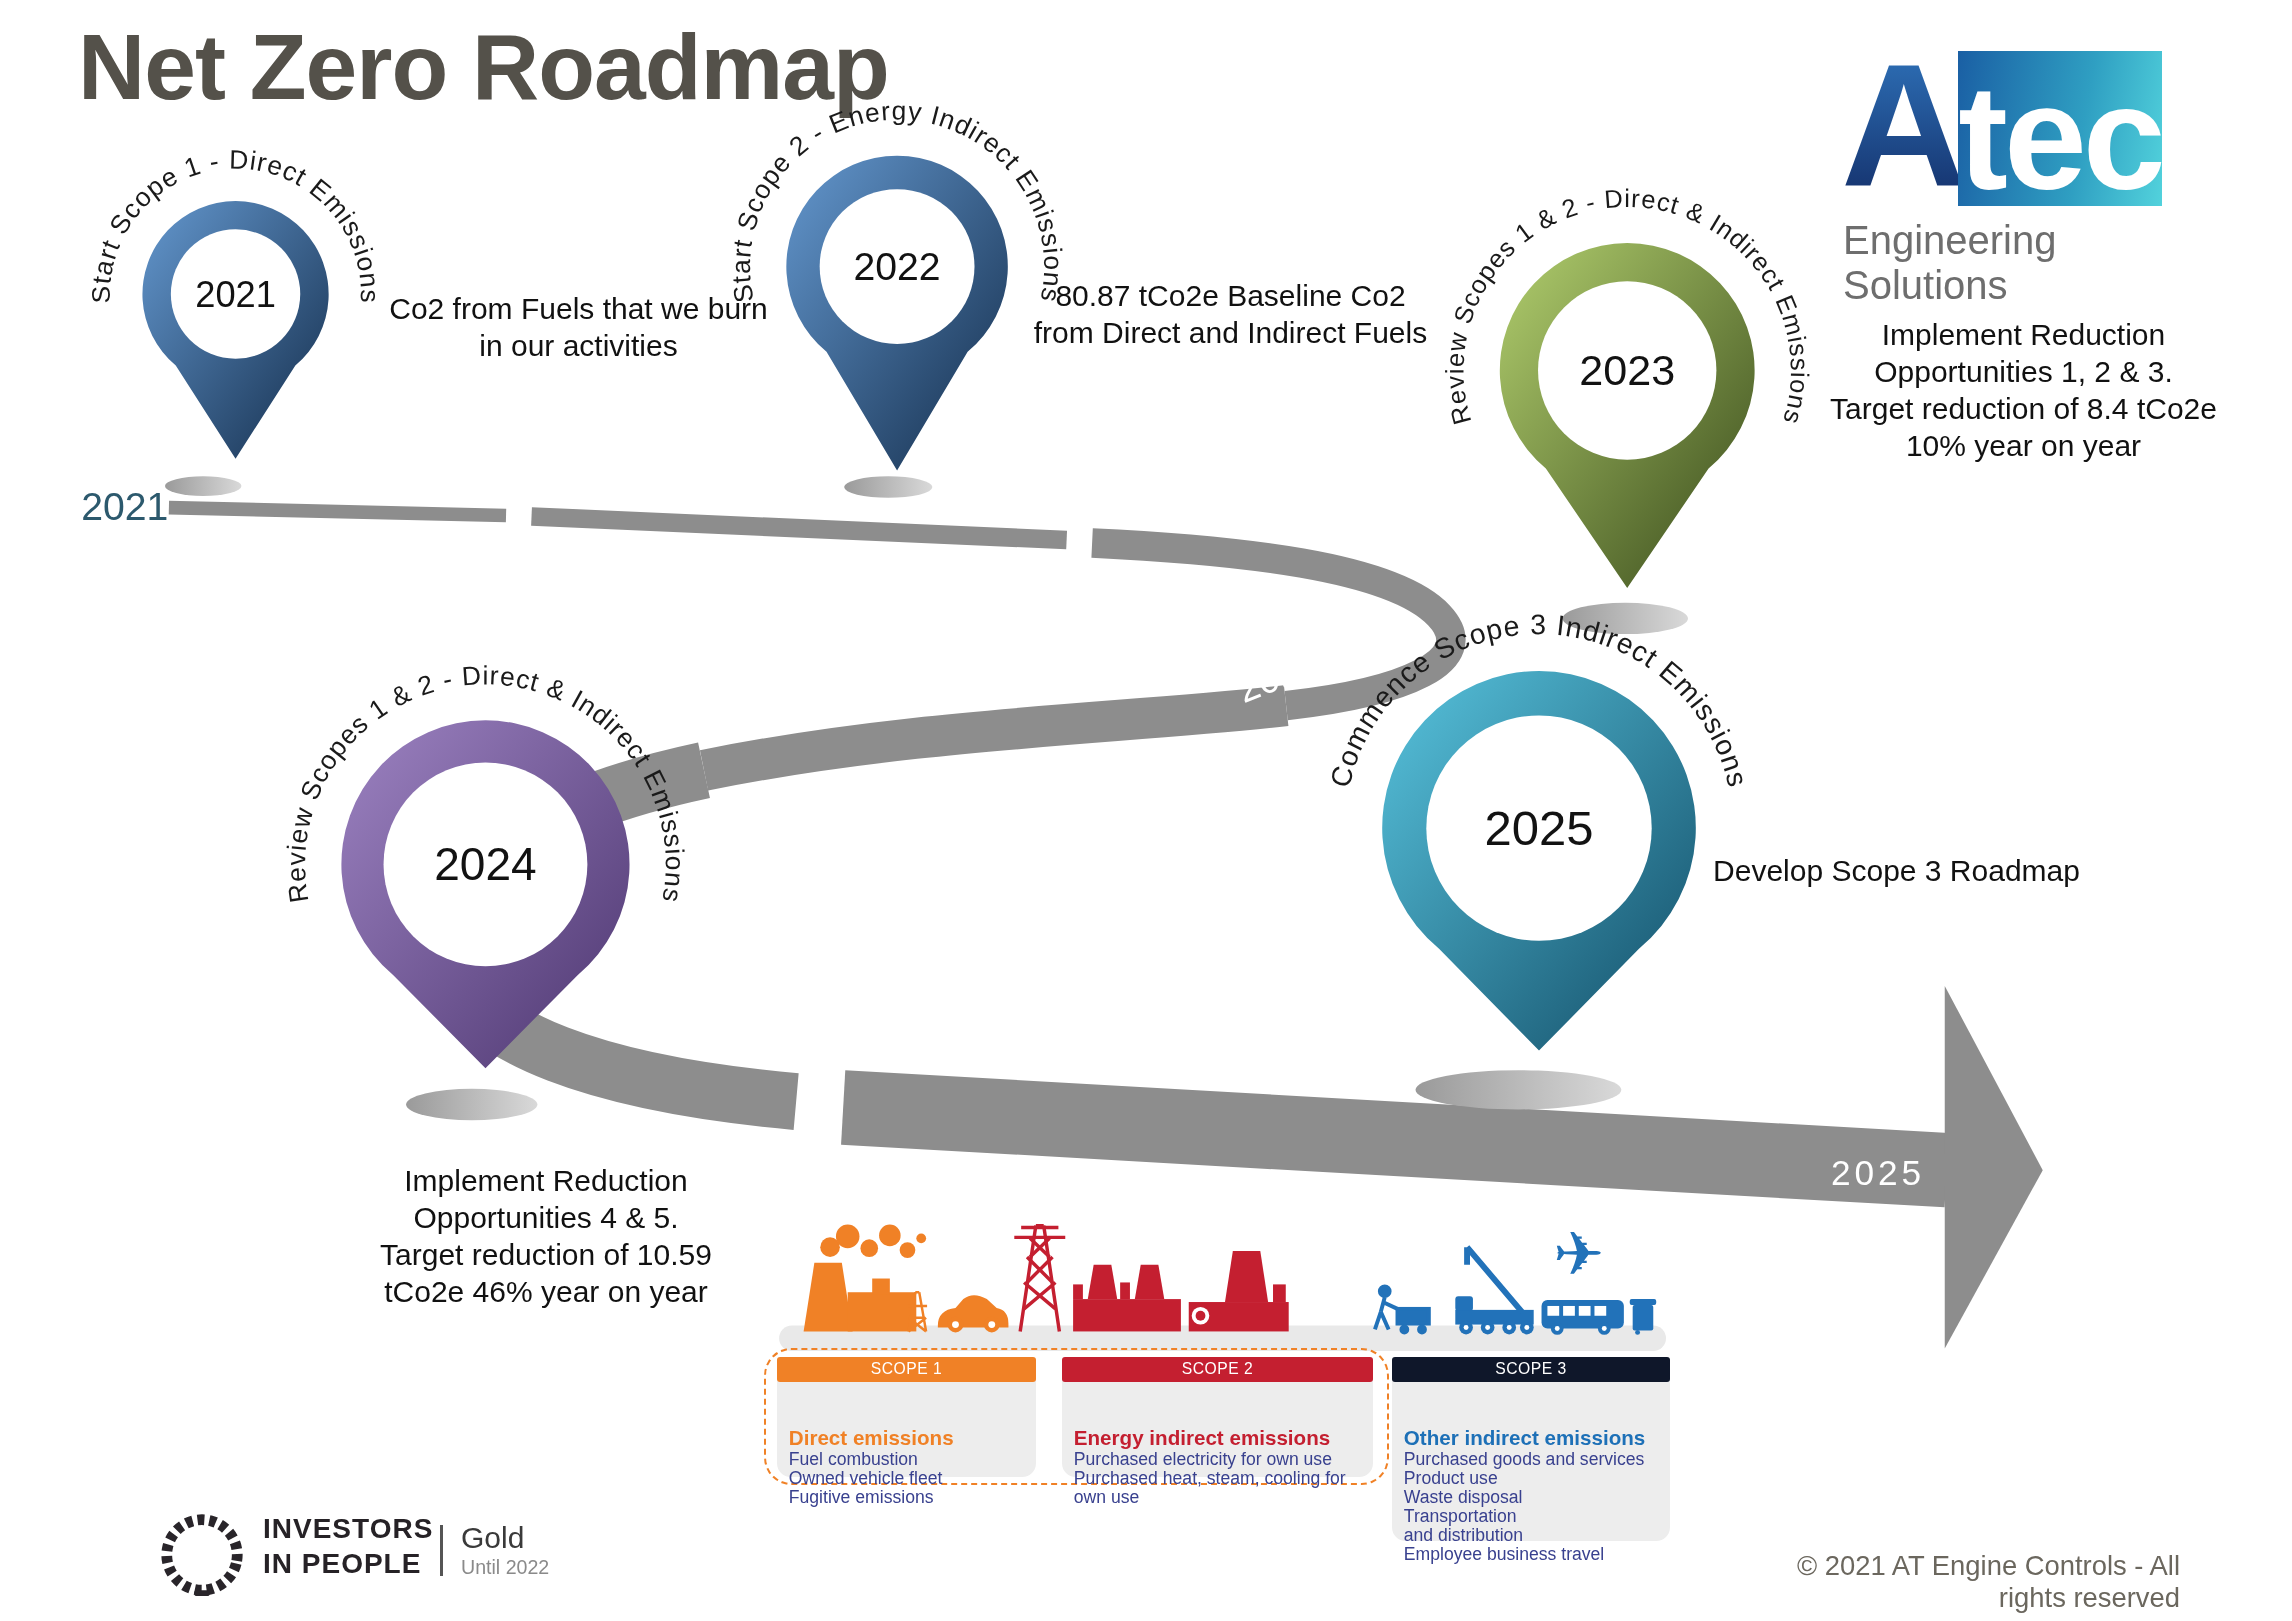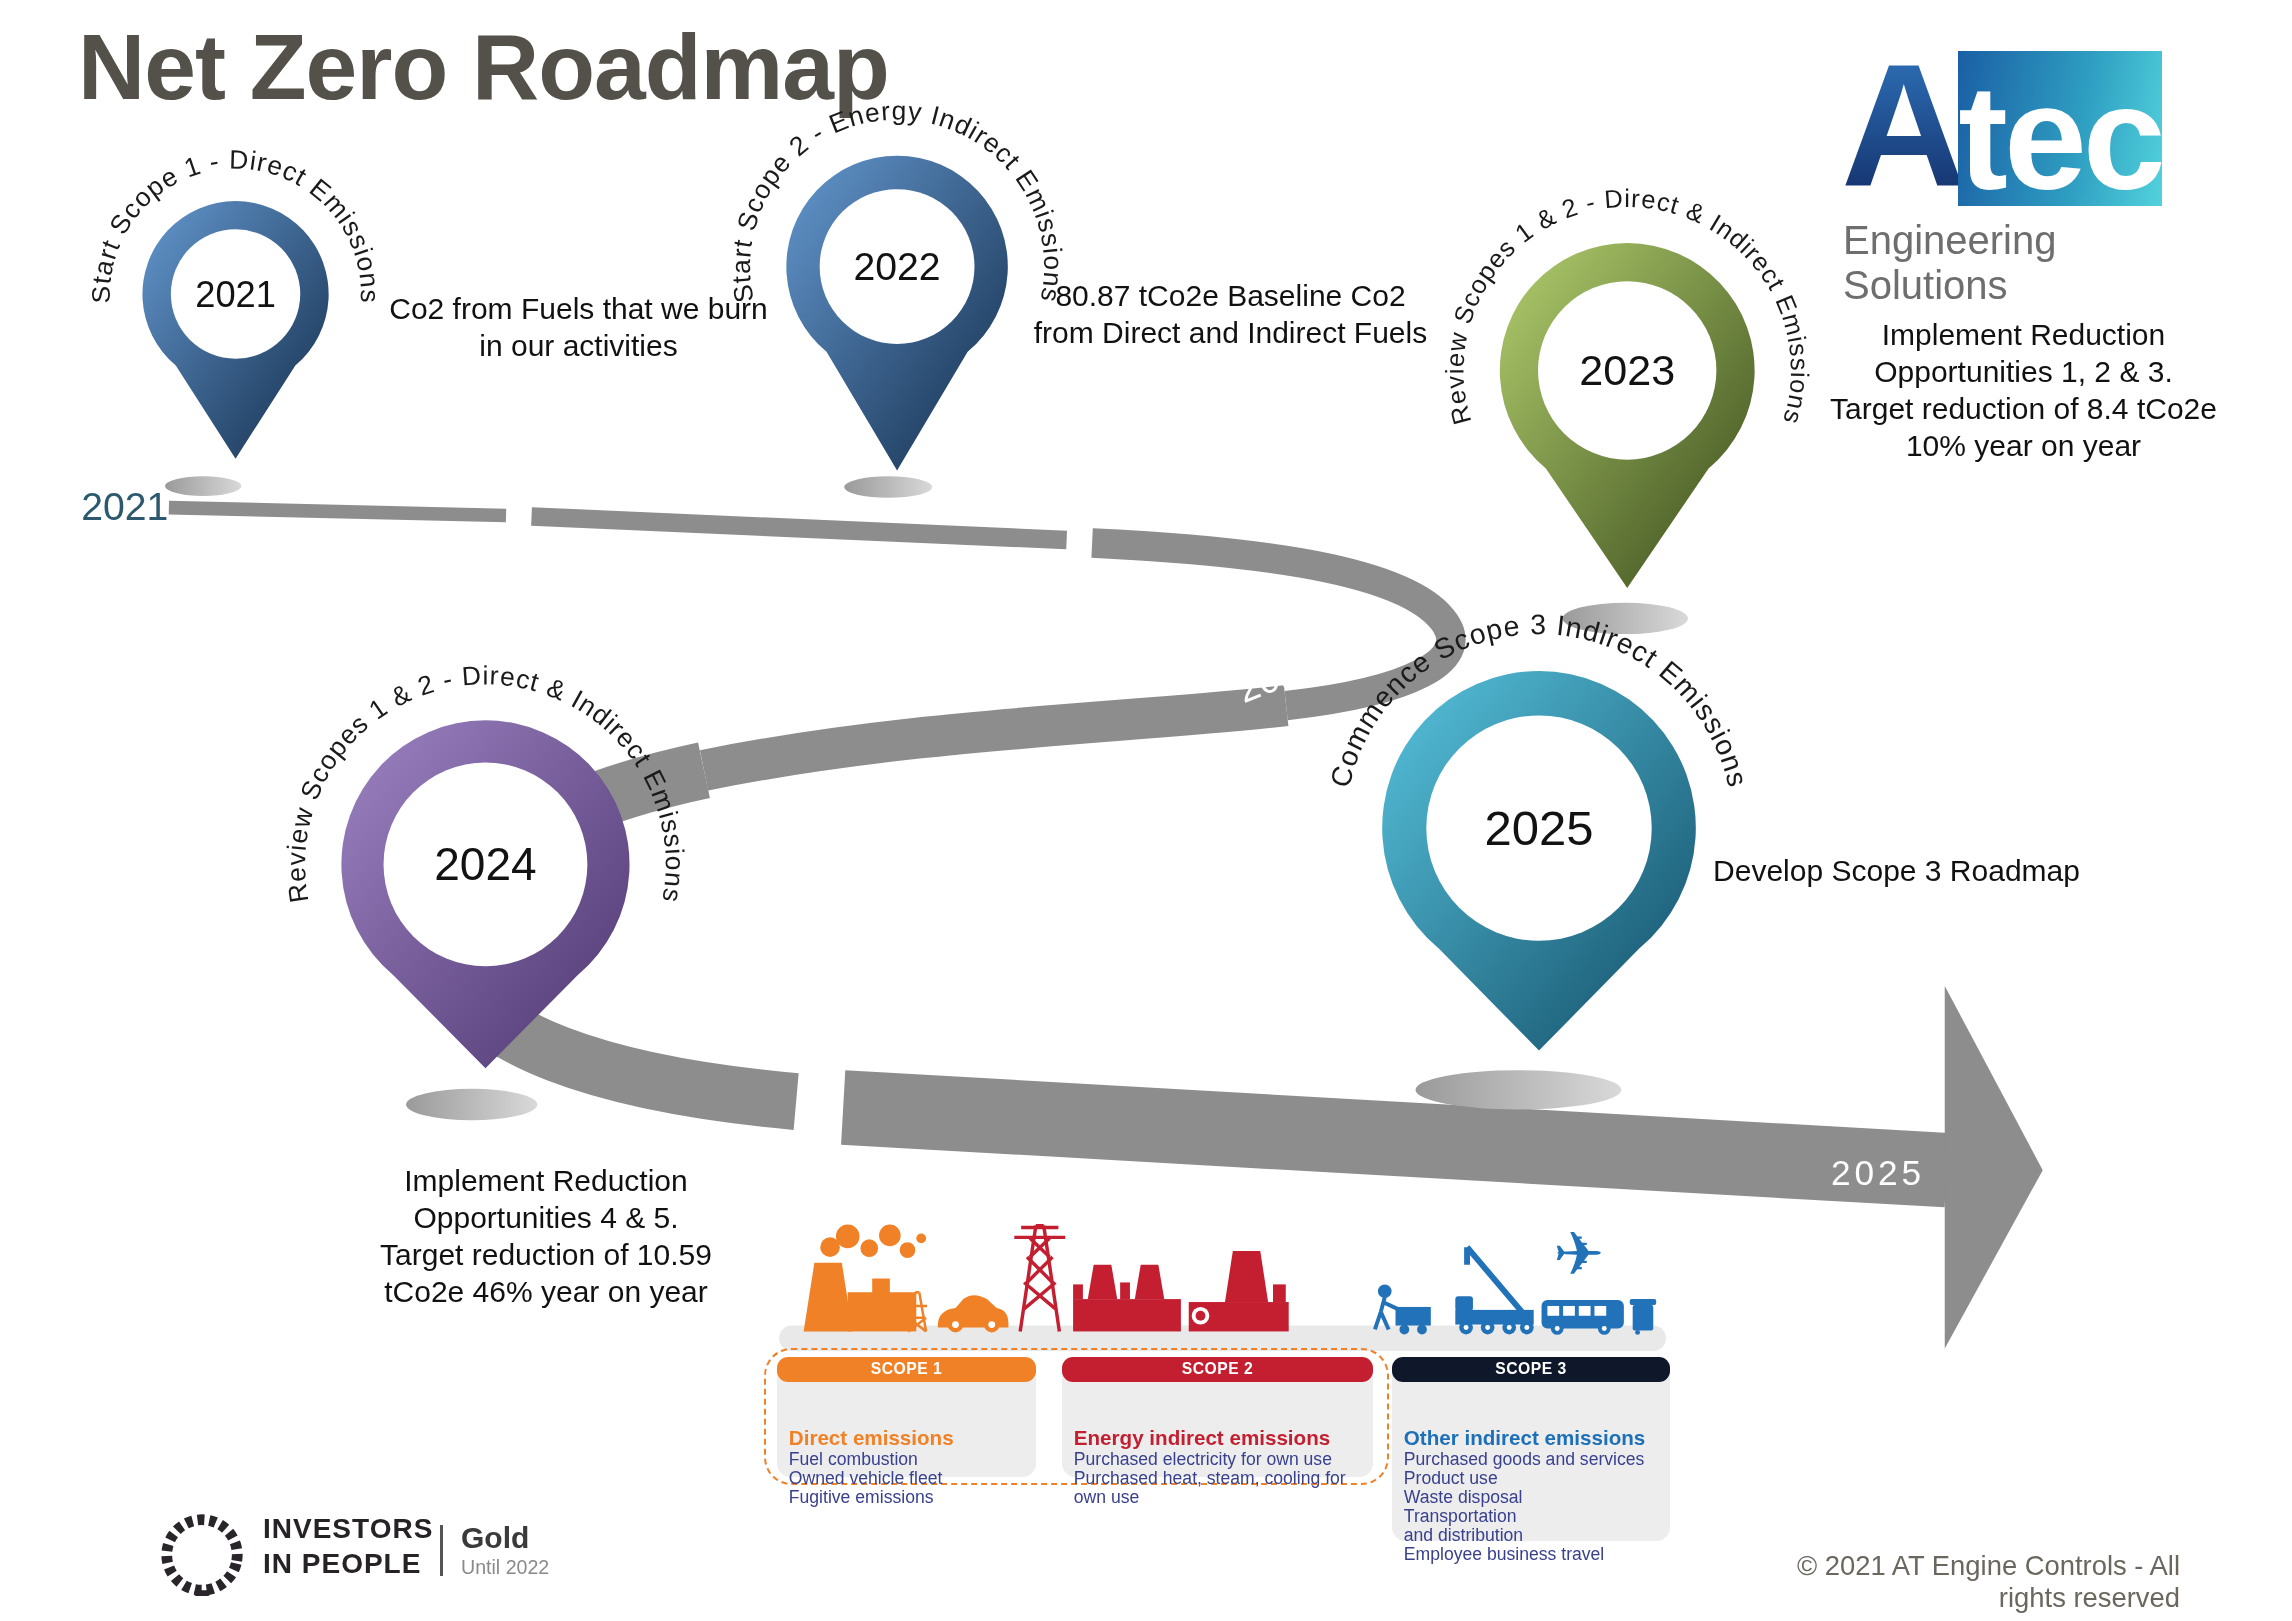--- a/index.html
+++ b/index.html
@@ -14,29 +14,29 @@
           background:linear-gradient(100deg,#1a5fa4 0%,#2f9fc2 60%,#52d2dc 100%);
           display:flex;align-items:flex-end;justify-content:center;}
   .atec-tec{font-size:149px;font-weight:bold;color:#ffffff;line-height:137px;letter-spacing:-3.9px;}
   .atec-tagline{position:absolute;left:1843px;top:218px;width:372px;font-size:40px;color:#6e6e6e;}
   
   .note{position:absolute;text-align:center;font-size:30px;line-height:37px;color:#111;}
   
   .legend-dashed{position:absolute;left:764px;top:1348px;width:621px;height:133px;
           border:2.9px dashed #f08126;border-radius:27.4px;}
   .scope-box{position:absolute;background:#ededed;border-radius:13.7px;padding:0 0 5.9px 0;}
-  .scope-pill{height:24.5px;border-radius:11px;color:#fff;font-weight:bold;font-size:15.7px;
+  .scope-pill{height:24.5px;border-radius:3px;color:#fff;font-weight:normal;font-size:15.7px;
           line-height:24.5px;text-align:center;letter-spacing:0.5px;}
   .scope-body{padding:4.9px 11.8px 0 11.8px;}
   .scope-title{font-weight:bold;font-size:20.6px;line-height:23.5px;margin-top:40px;}
   .scope-item{font-size:17.6px;line-height:19px;color:#39418f;}
   
   .iip-text{position:absolute;font-weight:bold;color:#262226;font-size:28px;letter-spacing:1px;line-height:30px;}
   .divider-bar{position:absolute;left:440px;top:1525px;width:2.9px;height:51px;background:#555;}
-  .gold{position:absolute;left:461px;top:1521px;font-size:30px;font-weight:bold;color:#3a3a3a;}
+  .gold{position:absolute;left:461px;top:1521px;font-size:30px;font-weight:normal;color:#3a3a3a;}
   .until{position:absolute;left:461px;top:1556px;font-size:19.6px;color:#8a8a8a;}
   .copyright{position:absolute;left:1759px;top:1550px;width:421px;font-size:27.4px;color:#6b675e;text-align:right;}
   svg text{font-family:"Liberation Sans",sans-serif;}
   .pin-year{fill:#121212;text-anchor:middle;}
   .arc-text{fill:#1a1a1a;letter-spacing:1px;}
   .road{stroke:#8d8d8d;fill:none;}
 </style>
 </head>
 <body>
 

